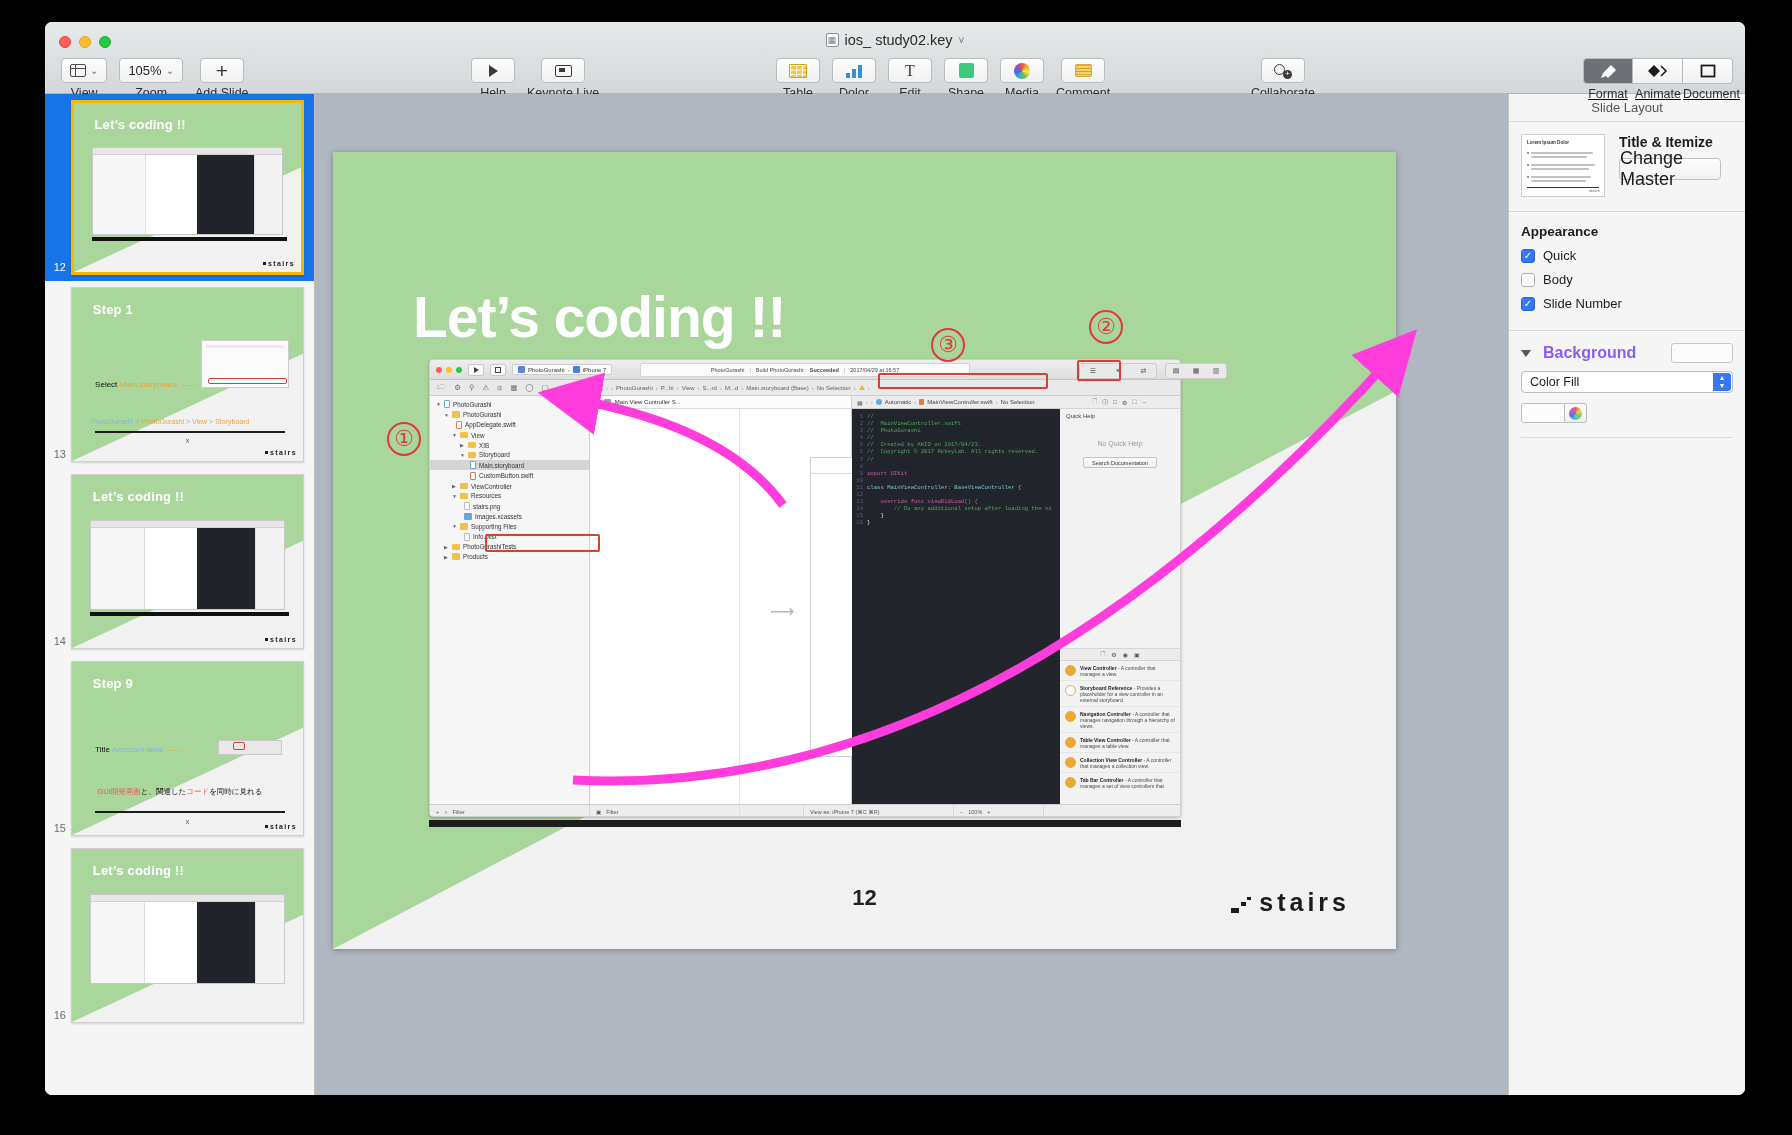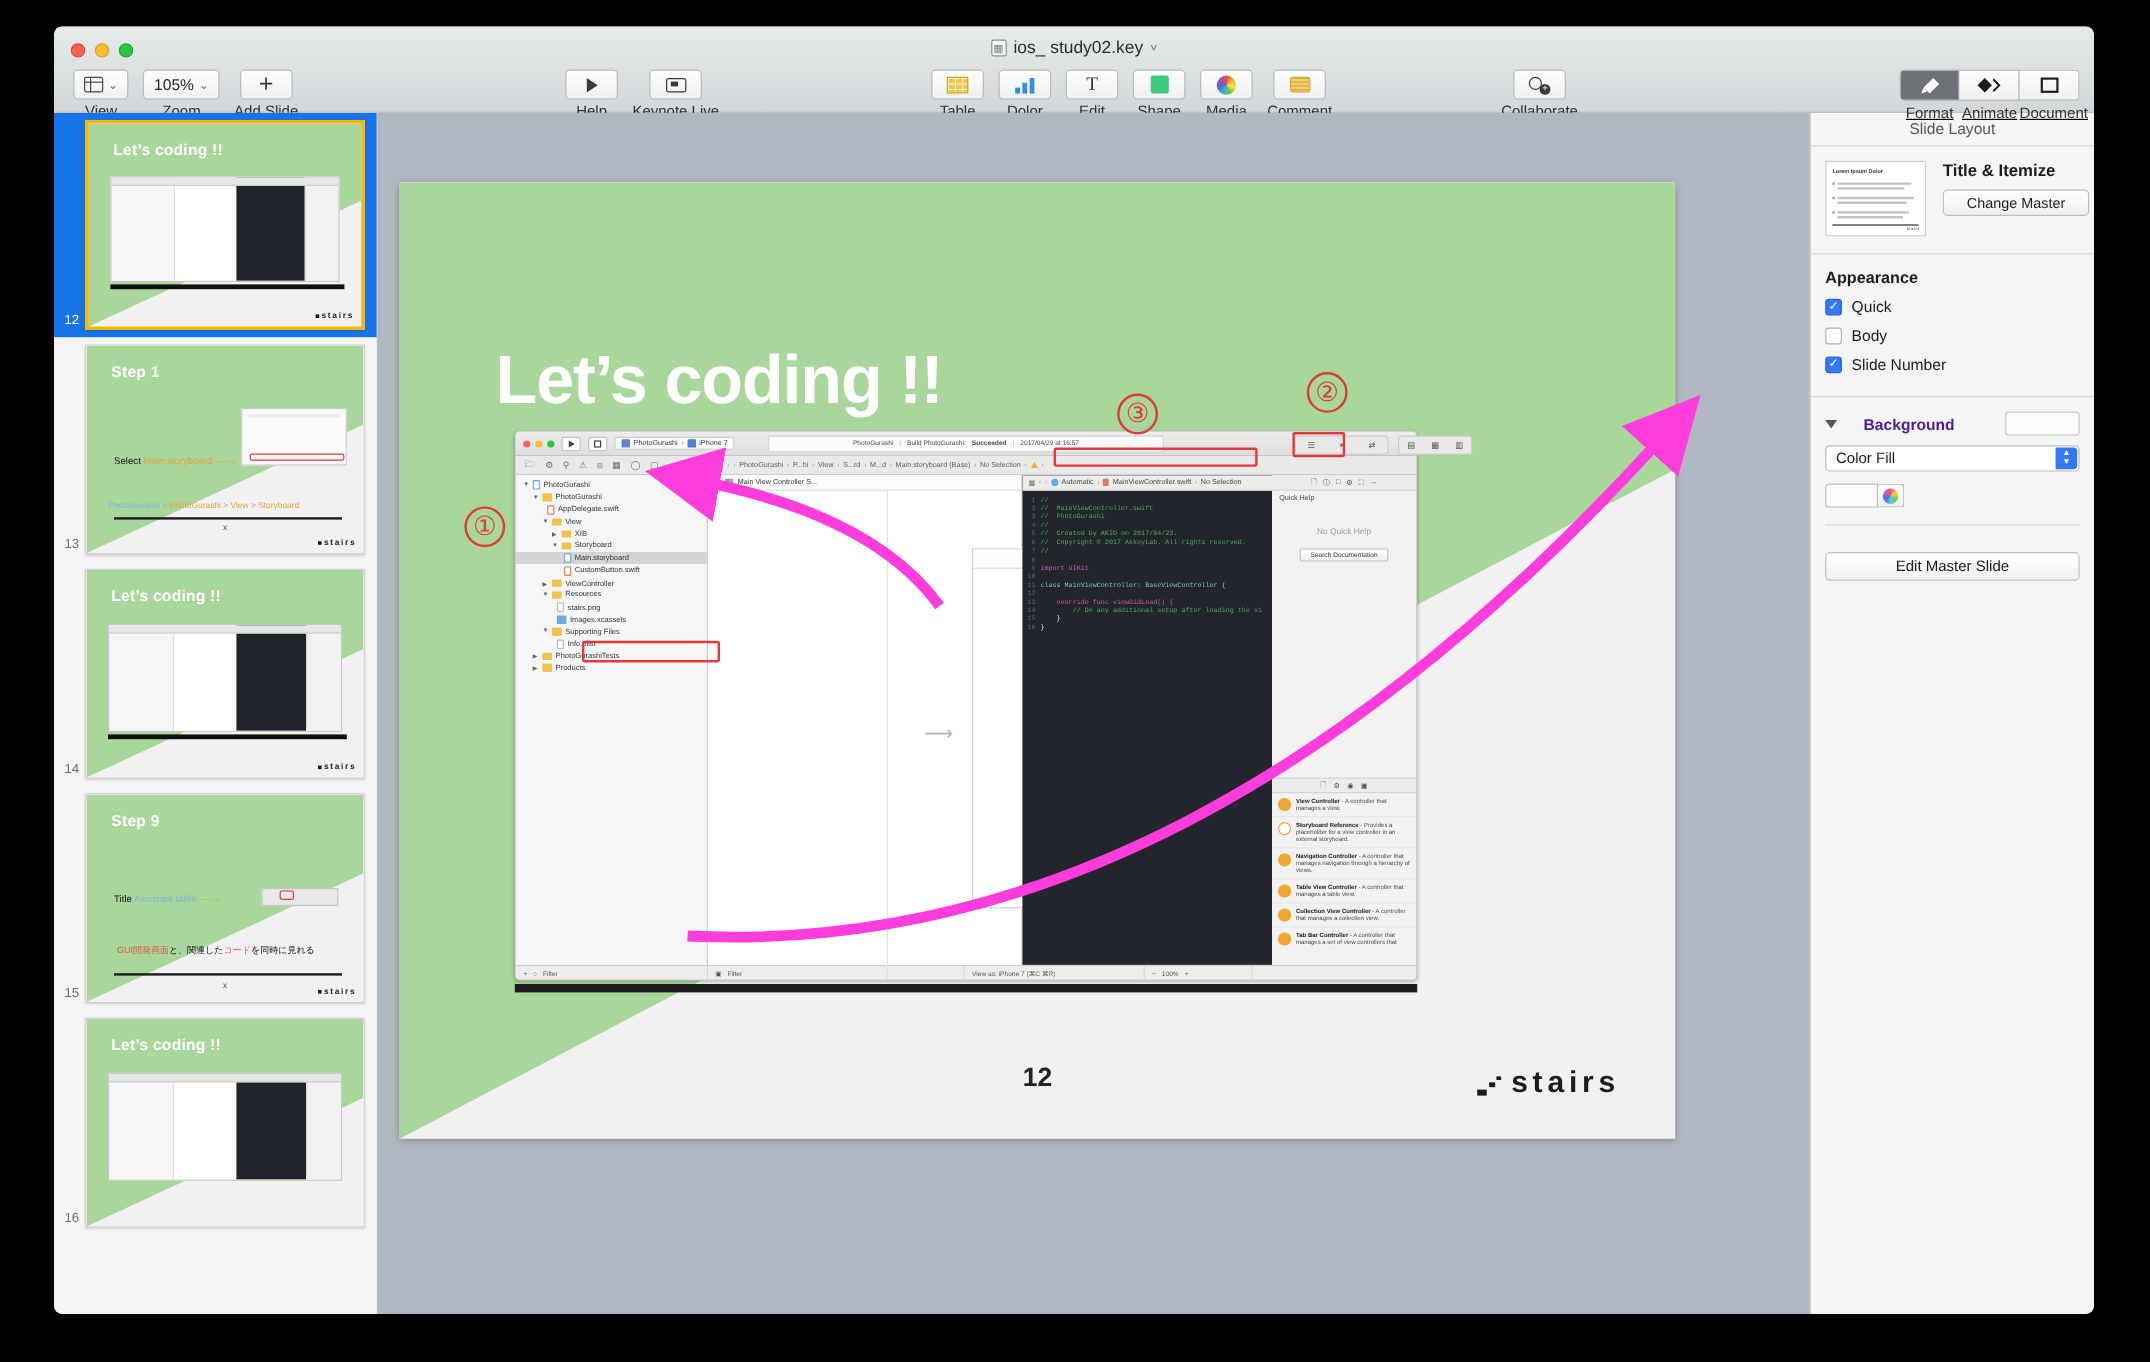--- a/index.html
+++ b/index.html
@@ -338,39 +338,39 @@
     width: 84px; height: 63px; background:#fff;
     border:1px solid #cdcdcd; position:relative; overflow:hidden; flex:0 0 84px;
   }
   .mt-title { position:absolute; left:5px; top:5px; font-size:4.6px; font-weight:bold; color:#333; }
   .mt-line { position:absolute; left:5px; height:1.6px; background:#c2c2c2; border-radius:1px;}
   .mt-bullet { position:absolute; left:5px; width:1.6px;height:1.6px;background:#999;}
   .mt-rule { position:absolute; left:5px; right:5px; bottom:8px; height:1px; background:#333;}
   .mt-logo { position:absolute; right:4px; bottom:3px; font-size:3.4px; letter-spacing:.5px; color:#333;}
   .master-name { font-size:14px; font-weight:bold; color:#1c1c1c; margin-bottom:8px; }
   .btn-change {
-    width: 122px; height: 22px;
+    width: 102px; height: 22px;
     background: linear-gradient(#fefefe,#f0f0f0);
     border: 1px solid #c0c0c0; border-radius: 4px;
-    font-size: 12px; color: #1c1c1c;
+    font-size: 18px; color: #1c1c1c;
     display:flex;align-items:center;justify-content:center;
   }
   .insp-section { padding: 12px 12px 4px 12px; }
   .sec-title { font-size: 13.5px; font-weight: bold; color:#1c1c1c; margin-bottom: 9px;}
   .chk-row { display:flex;align-items:center;gap:8px; margin-bottom: 9px; }
   .chk {
     width: 14px;height:14px;border-radius:3px;
     border:1px solid #b0b0b0;background:#fff; flex:0 0 14px;
     display:flex;align-items:center;justify-content:center;
   }
   .chk.on { background:#3478f6;border-color:#2a66d8;color:#fff;font-size:10px;line-height:1;}
   .chk-label { font-size:13px;color:#1c1c1c;}
   .insp-divider { height:1px;background:#d8d8d8;margin:6px 0 0 0;}
   .bg-row { display:flex;align-items:center;justify-content:space-between;padding:12px 12px 8px 12px;}
-  .disclosure { display:flex;align-items:center;gap:22px;font-size:13px;font-weight:bold;color:#4c1d95;}
+  .disclosure { display:flex;align-items:center;gap:12px;font-size:16px;font-weight:bold;color:#8b5cf6;}
   .tri-down { width:0;height:0;border-left:5px solid transparent;border-right:5px solid transparent;border-top:7px solid #555;}
   .bg-swatch-wide { width:62px;height:20px;background:#fcfcfc;border:1px solid #c6c6c6;border-radius:3px;}
   .select-row { padding: 0 12px; }
   .select {
     height: 22px; background:#fff; border:1px solid #bdbdbd;border-radius:4px;
     display:flex;align-items:center;padding-left:8px;font-size:12.5px;color:#1c1c1c;
     position:relative;
   }
   .select-arrows {
     position:absolute; right:1px; top:1px; bottom:1px; width:18px;
@@ -1078,19 +1078,16 @@
 
       <div class="color-row">
         <div class="color-well"></div>
         <div class="color-wheel">
             <span class="wheel-inner"></span>
           </div>
       </div>
 
       <div class="hr-light"></div>
 
-      <div class="edit-master-wrap">
-        <div class="btn-edit-master">Edit Master Slide</div>
-      </div>
     </div>
 
   </div>
 </div>
 
 </body></html>

